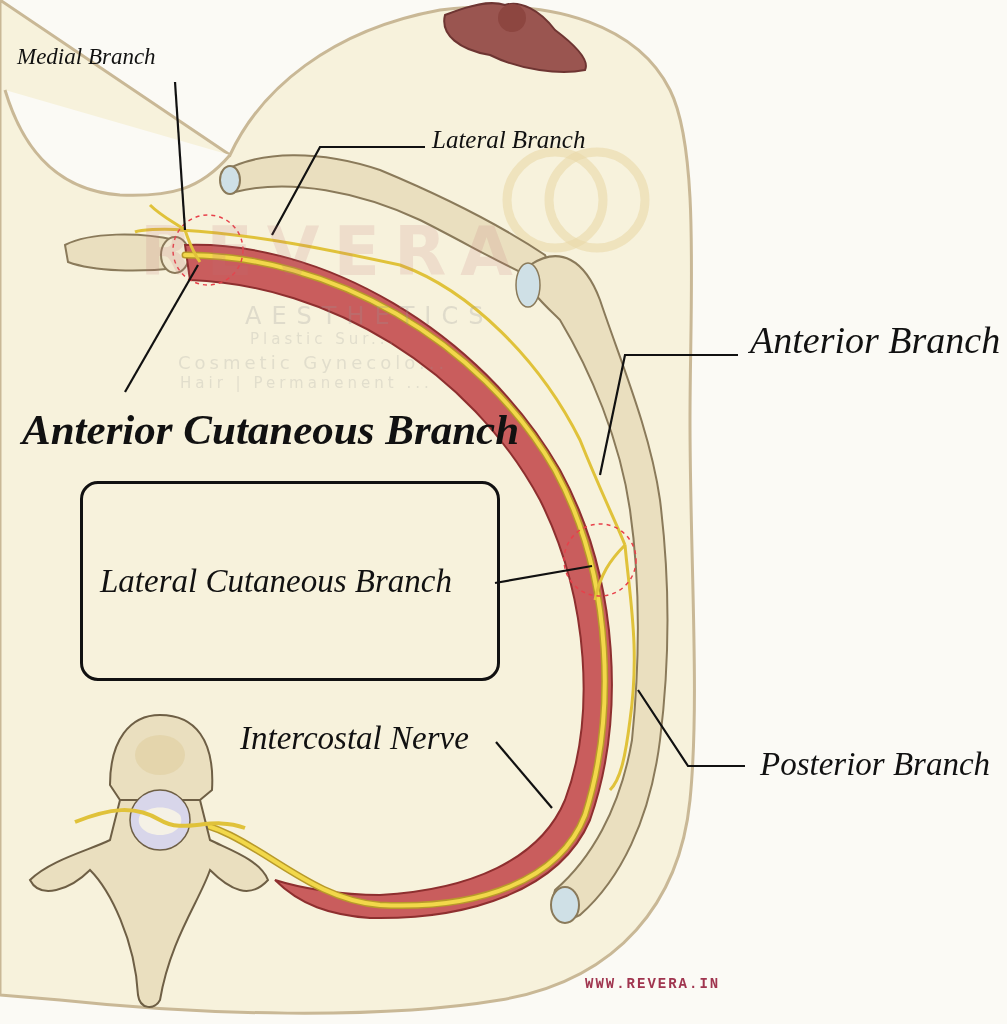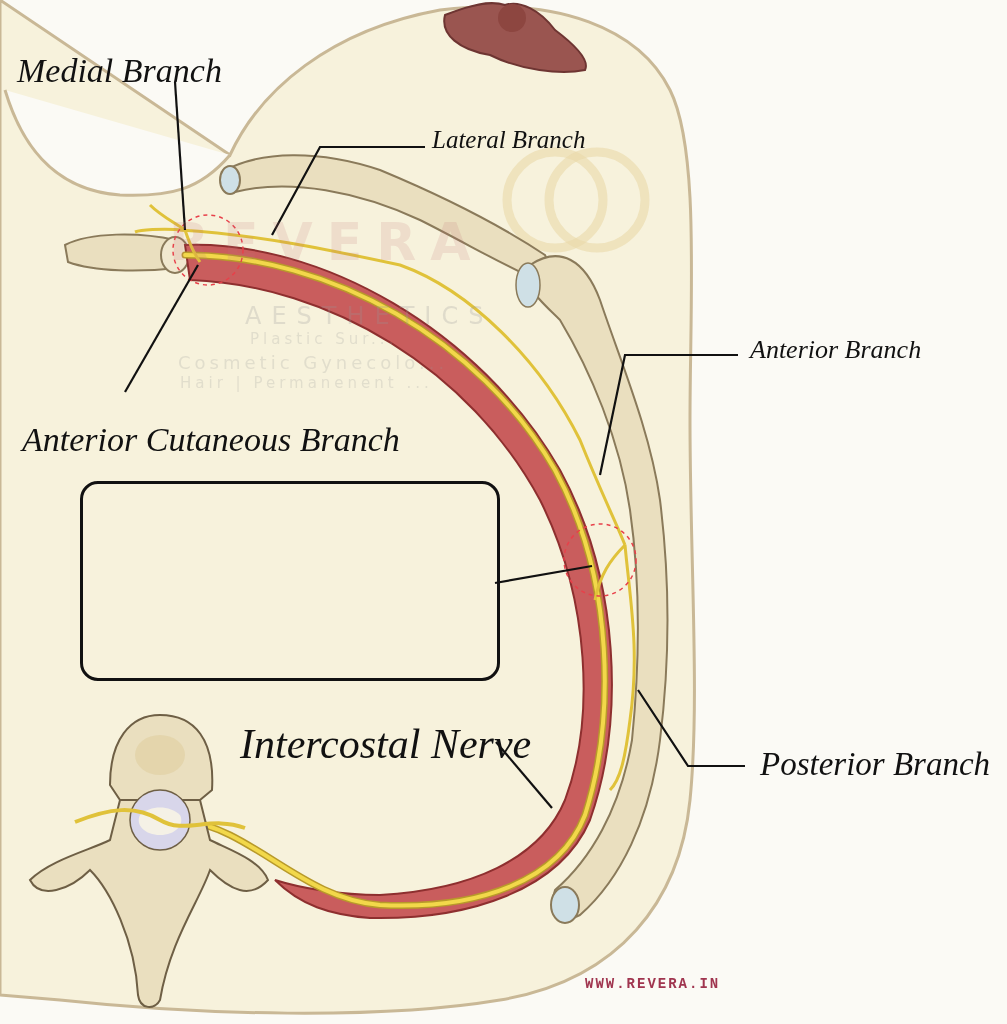--- a/index.html
+++ b/index.html
@@ -64,29 +64,30 @@
       <path d="M 425 147 L 320 147 L 272 235"></path>
       <path d="M 738 355 L 625 355 L 600 475"></path>
       <path d="M 125 392 L 198 265"></path>
       <path d="M 495 583 L 592 566"></path>
       <path d="M 496 742 L 552 808"></path>
       <path d="M 745 766 L 688 766 L 638 690"></path>
     </g>
   </svg>
 
   
-  <div class="wm" style="left:140px; top:212px; font-size:52px; font-weight:bold; letter-spacing:14px; color:rgba(190,110,120,0.16);margin-left:29px;">REVERA</div>
+  <div class="wm" style="left:140px; top:212px; font-size:68px; font-weight:bold; letter-spacing:14px; color:rgba(190,110,120,0.16);">REVERA</div>
   <div class="wm" style="left:245px; top:290px; font-size:24px; letter-spacing:10px; color:rgba(150,150,150,0.25);margin-top:12px;">AESTHETICS</div>
   <div class="wm" style="left:250px; top:330px; font-size:15px; letter-spacing:4px; color:rgba(150,150,150,0.22);">Plastic Sur...</div>
   <div class="wm" style="left:178px; top:352px; font-size:18px; letter-spacing:4px; color:rgba(150,150,150,0.22);">Cosmetic Gynecolo...</div>
   <div class="wm" style="left:180px; top:374px; font-size:15px; letter-spacing:4px; color:rgba(150,150,150,0.22);">Hair | Permanenent ...</div>
 
   <div class="callout-box"></div>
 
-  <div class="label" style="left:17px; top:52px; font-size:34px;">Medial Branch</div>
+  <div class="label" style="left:17px; top:44px; font-size:23px;">Medial Branch</div>
   <div class="label" style="left:432px; top:126px; font-size:25px;">Lateral Branch</div>
-  <div class="label" style="left:750px; top:335px; font-size:26px;">Anterior Branch</div>
-  <div class="label" style="left:22px; top:421px; font-size:34px;">Anterior Cutaneous Branch</div>
-  <div class="label" style="left:240px; top:720px; font-size:42px;">Intercostal Nerve</div>
+  <div class="label" style="left:750px; top:318px; font-size:38px;">Anterior Branch</div>
+  <div class="label" style="left:22px; top:405px; font-size:43px;font-weight:bold;">Anterior Cutaneous Branch</div>
+  <div class="label" style="left:100px; top:563px; font-size:33px;">Lateral Cutaneous Branch</div>
+  <div class="label" style="left:240px; top:720px; font-size:33px;">Intercostal Nerve</div>
   <div class="label" style="left:760px; top:746px; font-size:33px;text-align:center;">Posterior Branch</div>
 
   <div class="site" style="left:585px; top:976px;">WWW.REVERA.IN</div>
 </div>
 
 </body></html>

